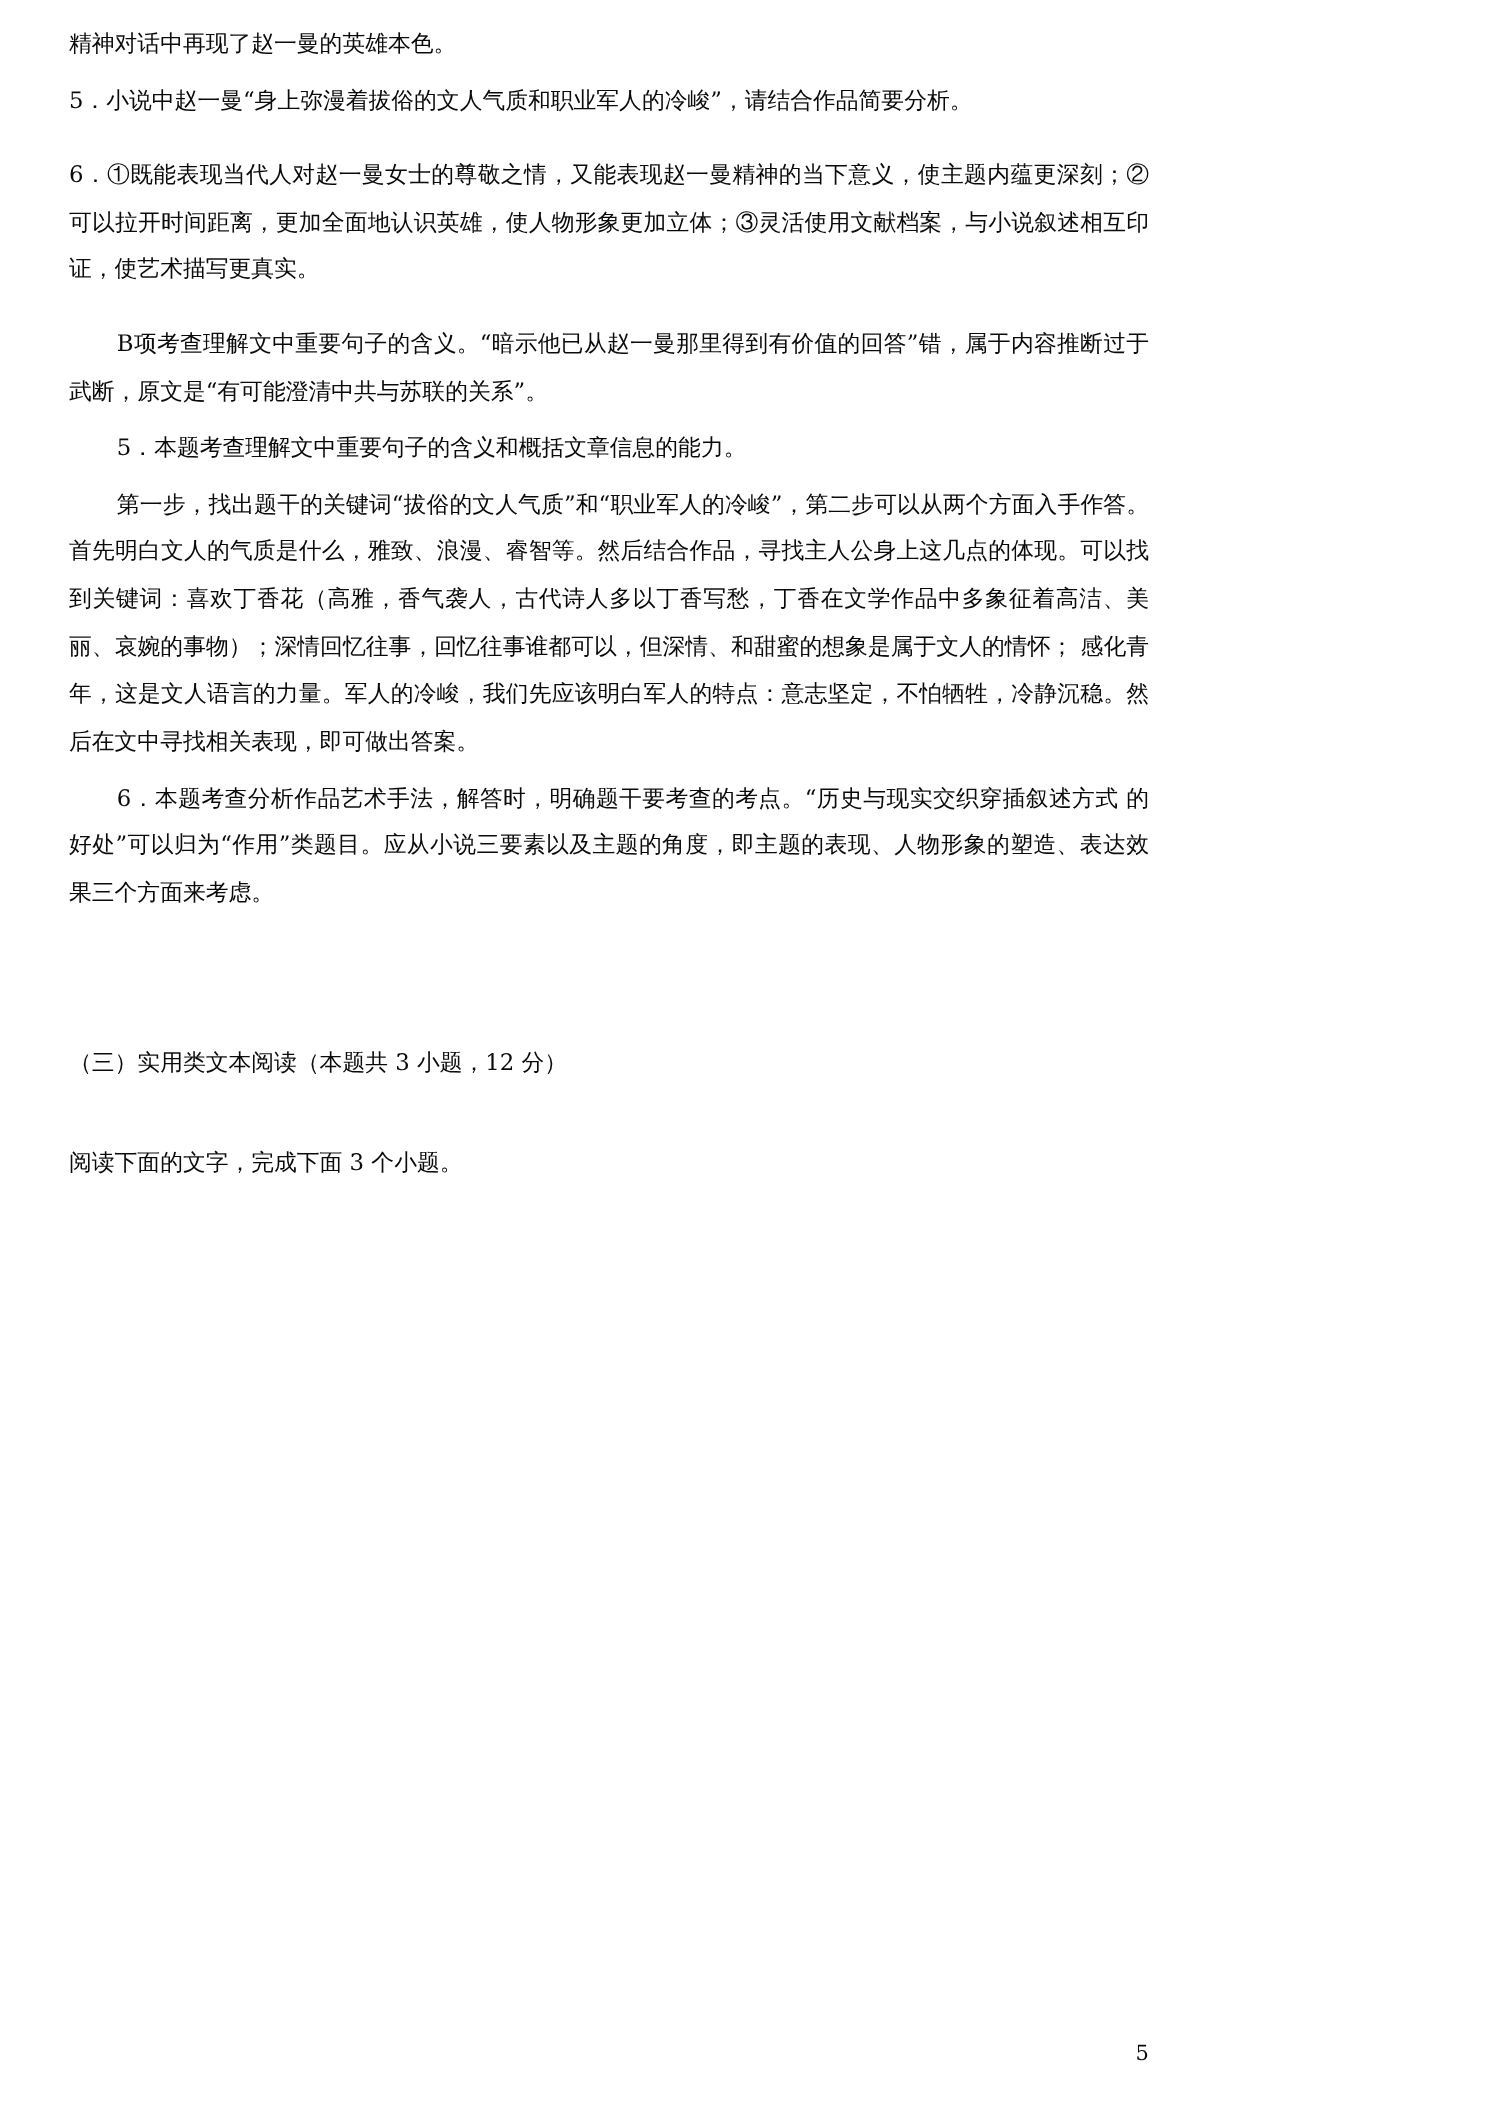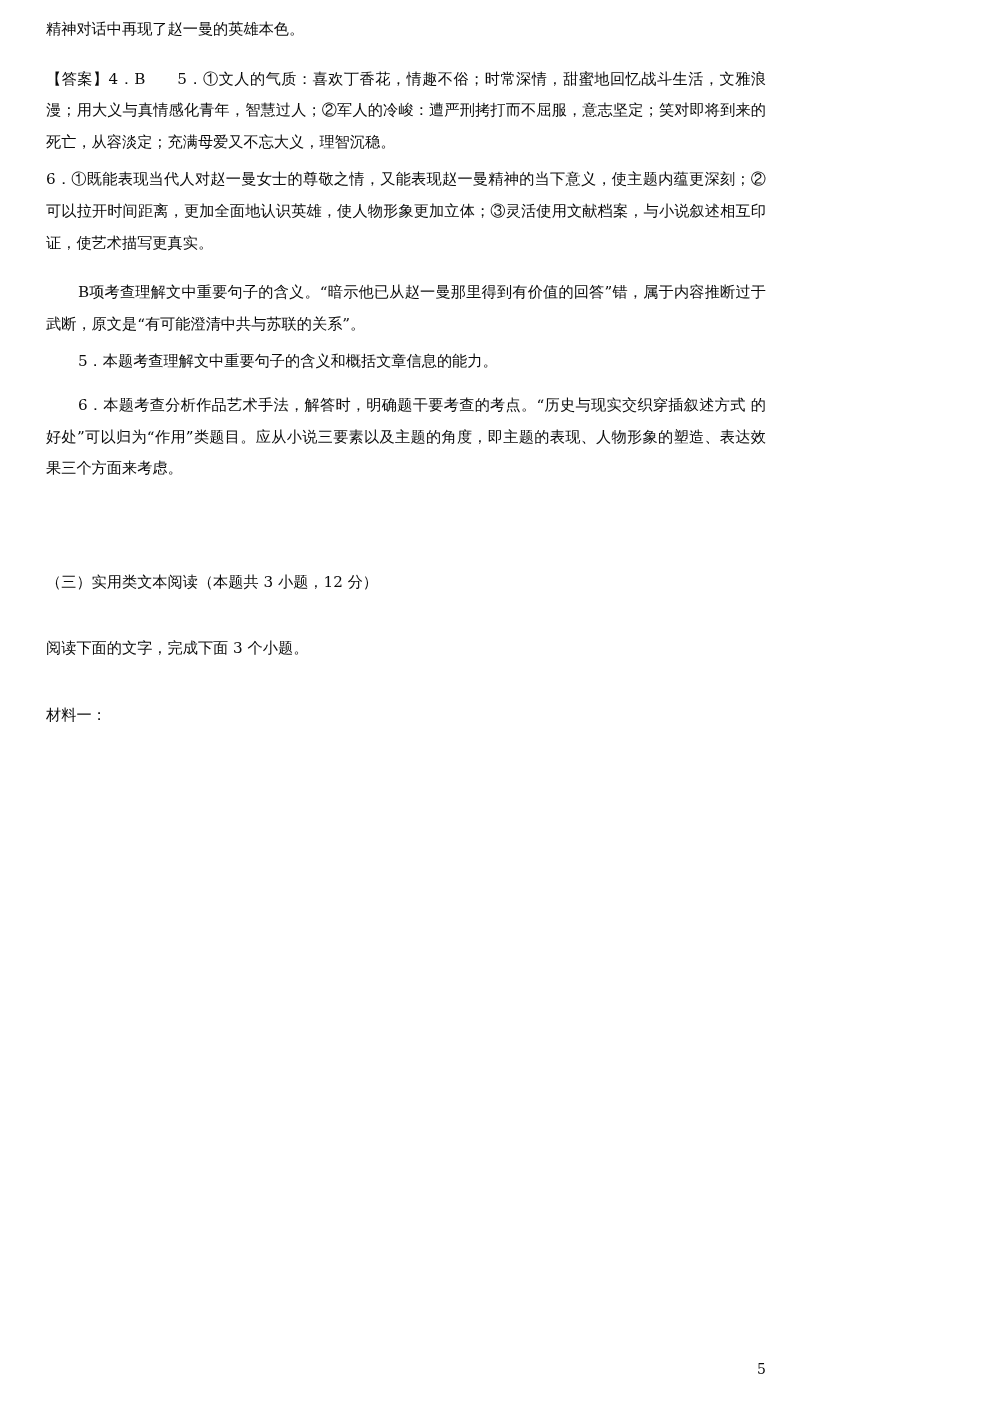--- a/index.html
+++ b/index.html
@@ -50,27 +50,27 @@
 </head>
 <body>
 
 <div class="page">
   <div class="doc">
 
     <p class="p">精神对话中再现了赵一曼的英雄本色。</p>
 
     <div class="gap-sm"></div>
 
+    <p class="p">5．小说中赵一曼“身上弥漫着拔俗的文人气质和职业军人的冷峻”，请结合作品简要分析。</p>
 
     <div class="gap-sm"></div>
 
 
     <div class="gap-sm"></div>
 
-    <p class="p">【答案】4．B　　5．①文人的气质：喜欢丁香花，情趣不俗；时常深情，甜蜜地回忆战斗生活，文雅浪漫；用大义与真情感化青年，智慧过人；②军人的冷峻：遭严刑拷打而不屈服，意志坚定；笑对即将到来的死亡，从容淡定；充满母爱又不忘大义，理智沉稳。</p>
 
     <div class="gap-sm"></div>
 
     <p class="p">6．①既能表现当代人对赵一曼女士的尊敬之情，又能表现赵一曼精神的当下意义，使主题内蕴更深刻；②可以拉开时间距离，更加全面地认识英雄，使人物形象更加立体；③灵活使用文献档案，与小说叙述相互印证，使艺术描写更真实。</p>
 
     <div class="gap-sm"></div>
 
 
     <div class="gap-sm"></div>
 
@@ -78,32 +78,32 @@
     <div class="gap-sm"></div>
 
     <p class="p p-indent">B项考查理解文中重要句子的含义。“暗示他已从赵一曼那里得到有价值的回答”错，属于内容推断过于武断，原文是“有可能澄清中共与苏联的关系”。</p>
 
     <div class="gap-sm"></div>
 
     <p class="p p-indent">5．本题考查理解文中重要句子的含义和概括文章信息的能力。</p>
 
     <div class="gap-sm"></div>
 
+    <p class="p p-indent">第一步，找出题干的关键词“拔俗的文人气质”和“职业军人的冷峻”，第二步可以从两个方面入手作答。首先明白文人的气质是什么，雅致、浪漫、睿智等。然后结合作品，寻找主人公身上这几点的体现。可以找到关键词：喜欢丁香花（高雅，香气袭人，古代诗人多以丁香写愁，丁香在文学作品中多象征着高洁、美丽、哀婉的事物）；深情回忆往事，回忆往事谁都可以，但深情、和甜蜜的想象是属于文人的情怀； 感化青年，这是文人语言的力量。军人的冷峻，我们先应该明白军人的特点：意志坚定，不怕牺牲，冷静沉稳。然后在文中寻找相关表现，即可做出答案。</p>
 
     <div class="gap-sm"></div>
 
     <p class="p p-indent">6．本题考查分析作品艺术手法，解答时，明确题干要考查的考点。“历史与现实交织穿插叙述方式 的好处”可以归为“作用”类题目。应从小说三要素以及主题的角度，即主题的表现、人物形象的塑造、表达效果三个方面来考虑。</p>
 
     <div class="gap-lg"></div>
 
     <p class="p tight">（三）实用类文本阅读（本题共 3 小题，12 分）</p>
 
     <p class="p tight">阅读下面的文字，完成下面 3 个小题。</p>
 
-    <p class="p tight">材料一：</p>
 
     <div class="gap-sm"></div>
 
 
   </div>
 
   <div class="page-number">5</div>
 </div>
 
 </body></html>

